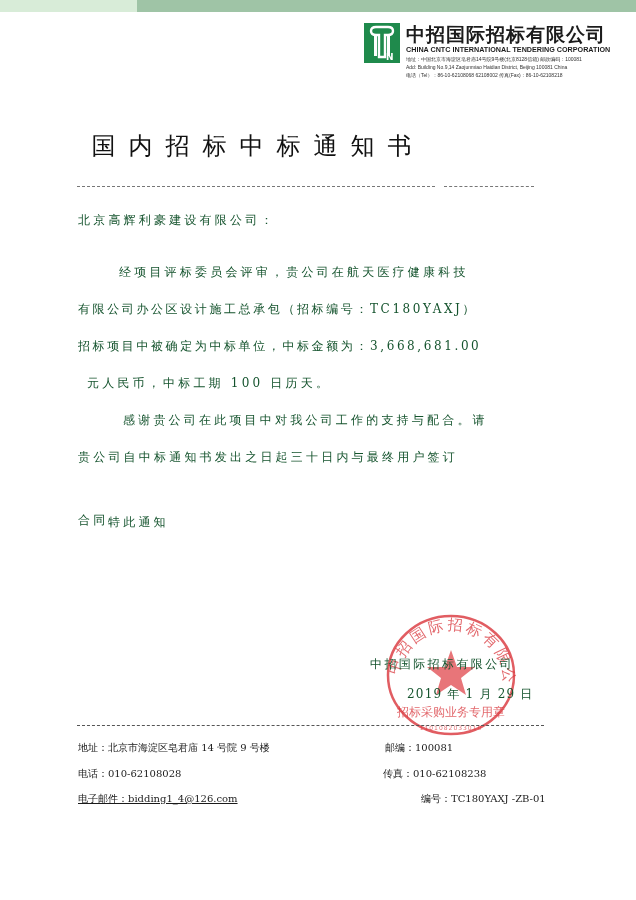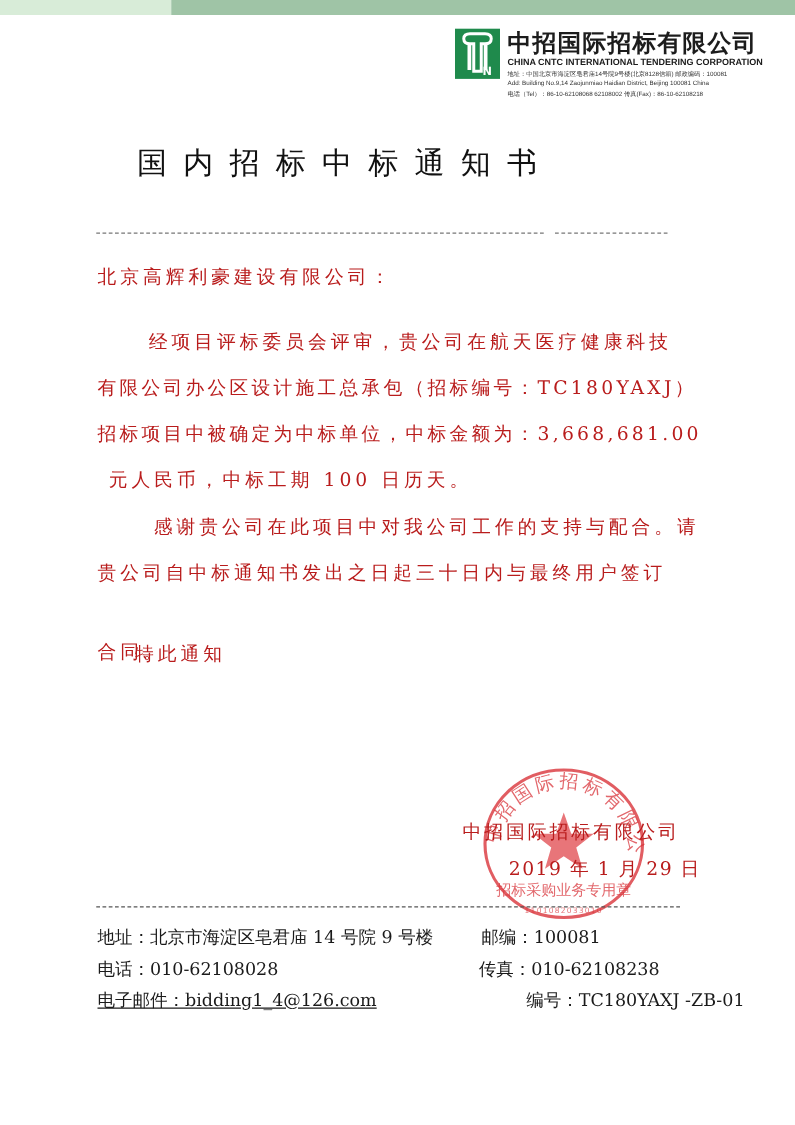--- a/index.html
+++ b/index.html
@@ -5,24 +5,24 @@
     html, body { margin:0; padding:0; }
     body { width:636px; height:900px; background:#ffffff; position:relative; overflow:hidden; font-family:"DejaVu Serif", serif; color:#1a1a1a; }
     .topstrip { position:absolute; left:0; top:0; width:636px; height:12px; }
     .topstrip .light { position:absolute; left:0; top:0; width:137px; height:12px; background:#d8ecd8; }
     .topstrip .dark { position:absolute; left:137px; top:0; width:499px; height:12px; background:#9fc4a6; }
     .logo-box { position:absolute; left:364px; top:23px; width:36px; height:40px; background:#1f8a4c; }
     .logo-box svg { width:36px; height:40px; display:block; }
     .brand-cn { position:absolute; left:406px; top:22px; font-family:"DejaVu Sans", sans-serif; font-weight:bold; font-size:19px; letter-spacing:1px; color:#1c1c1c; }
     .brand-en { position:absolute; left:406px; top:45px; font-family:"Liberation Sans", sans-serif; font-weight:bold; font-size:7.2px; color:#1c1c1c; white-space:nowrap; }
     .brand-line { position:absolute; left:406px; font-family:"Liberation Sans", sans-serif; font-size:5px; color:#333; white-space:nowrap; }
-    .title { position:absolute; left:0; width:516px; top:114px; text-align:center; font-family:"DejaVu Sans", sans-serif; font-size:24px; letter-spacing:13px; color:#111;padding-left:18px; }
+    .title { position:absolute; left:0; width:516px; top:130px; text-align:center; font-family:"DejaVu Sans", sans-serif; font-size:24px; letter-spacing:13px; color:#111; }
     .rule { position:absolute; height:0; border-top:1px dashed #777; }
-    .text { position:absolute; font-size:15px; letter-spacing:3.2px; white-space:nowrap; color:#b91c1c; }
-    .footer { position:absolute; font-size:14px; white-space:nowrap; color:#1a1a1a; }
+    .text { position:absolute; font-size:12px; letter-spacing:3.2px; white-space:nowrap; color:#14532d; }
+    .footer { position:absolute; font-size:10px; white-space:nowrap; color:#1a1a1a; }
     .stamp { position:absolute; left:384px; top:612px; width:134px; height:126px; }
   </style>
 </head>
 <body>
 
 <div class="topstrip">
   <div class="light"></div>
   <div class="dark"></div>
 </div>
 

